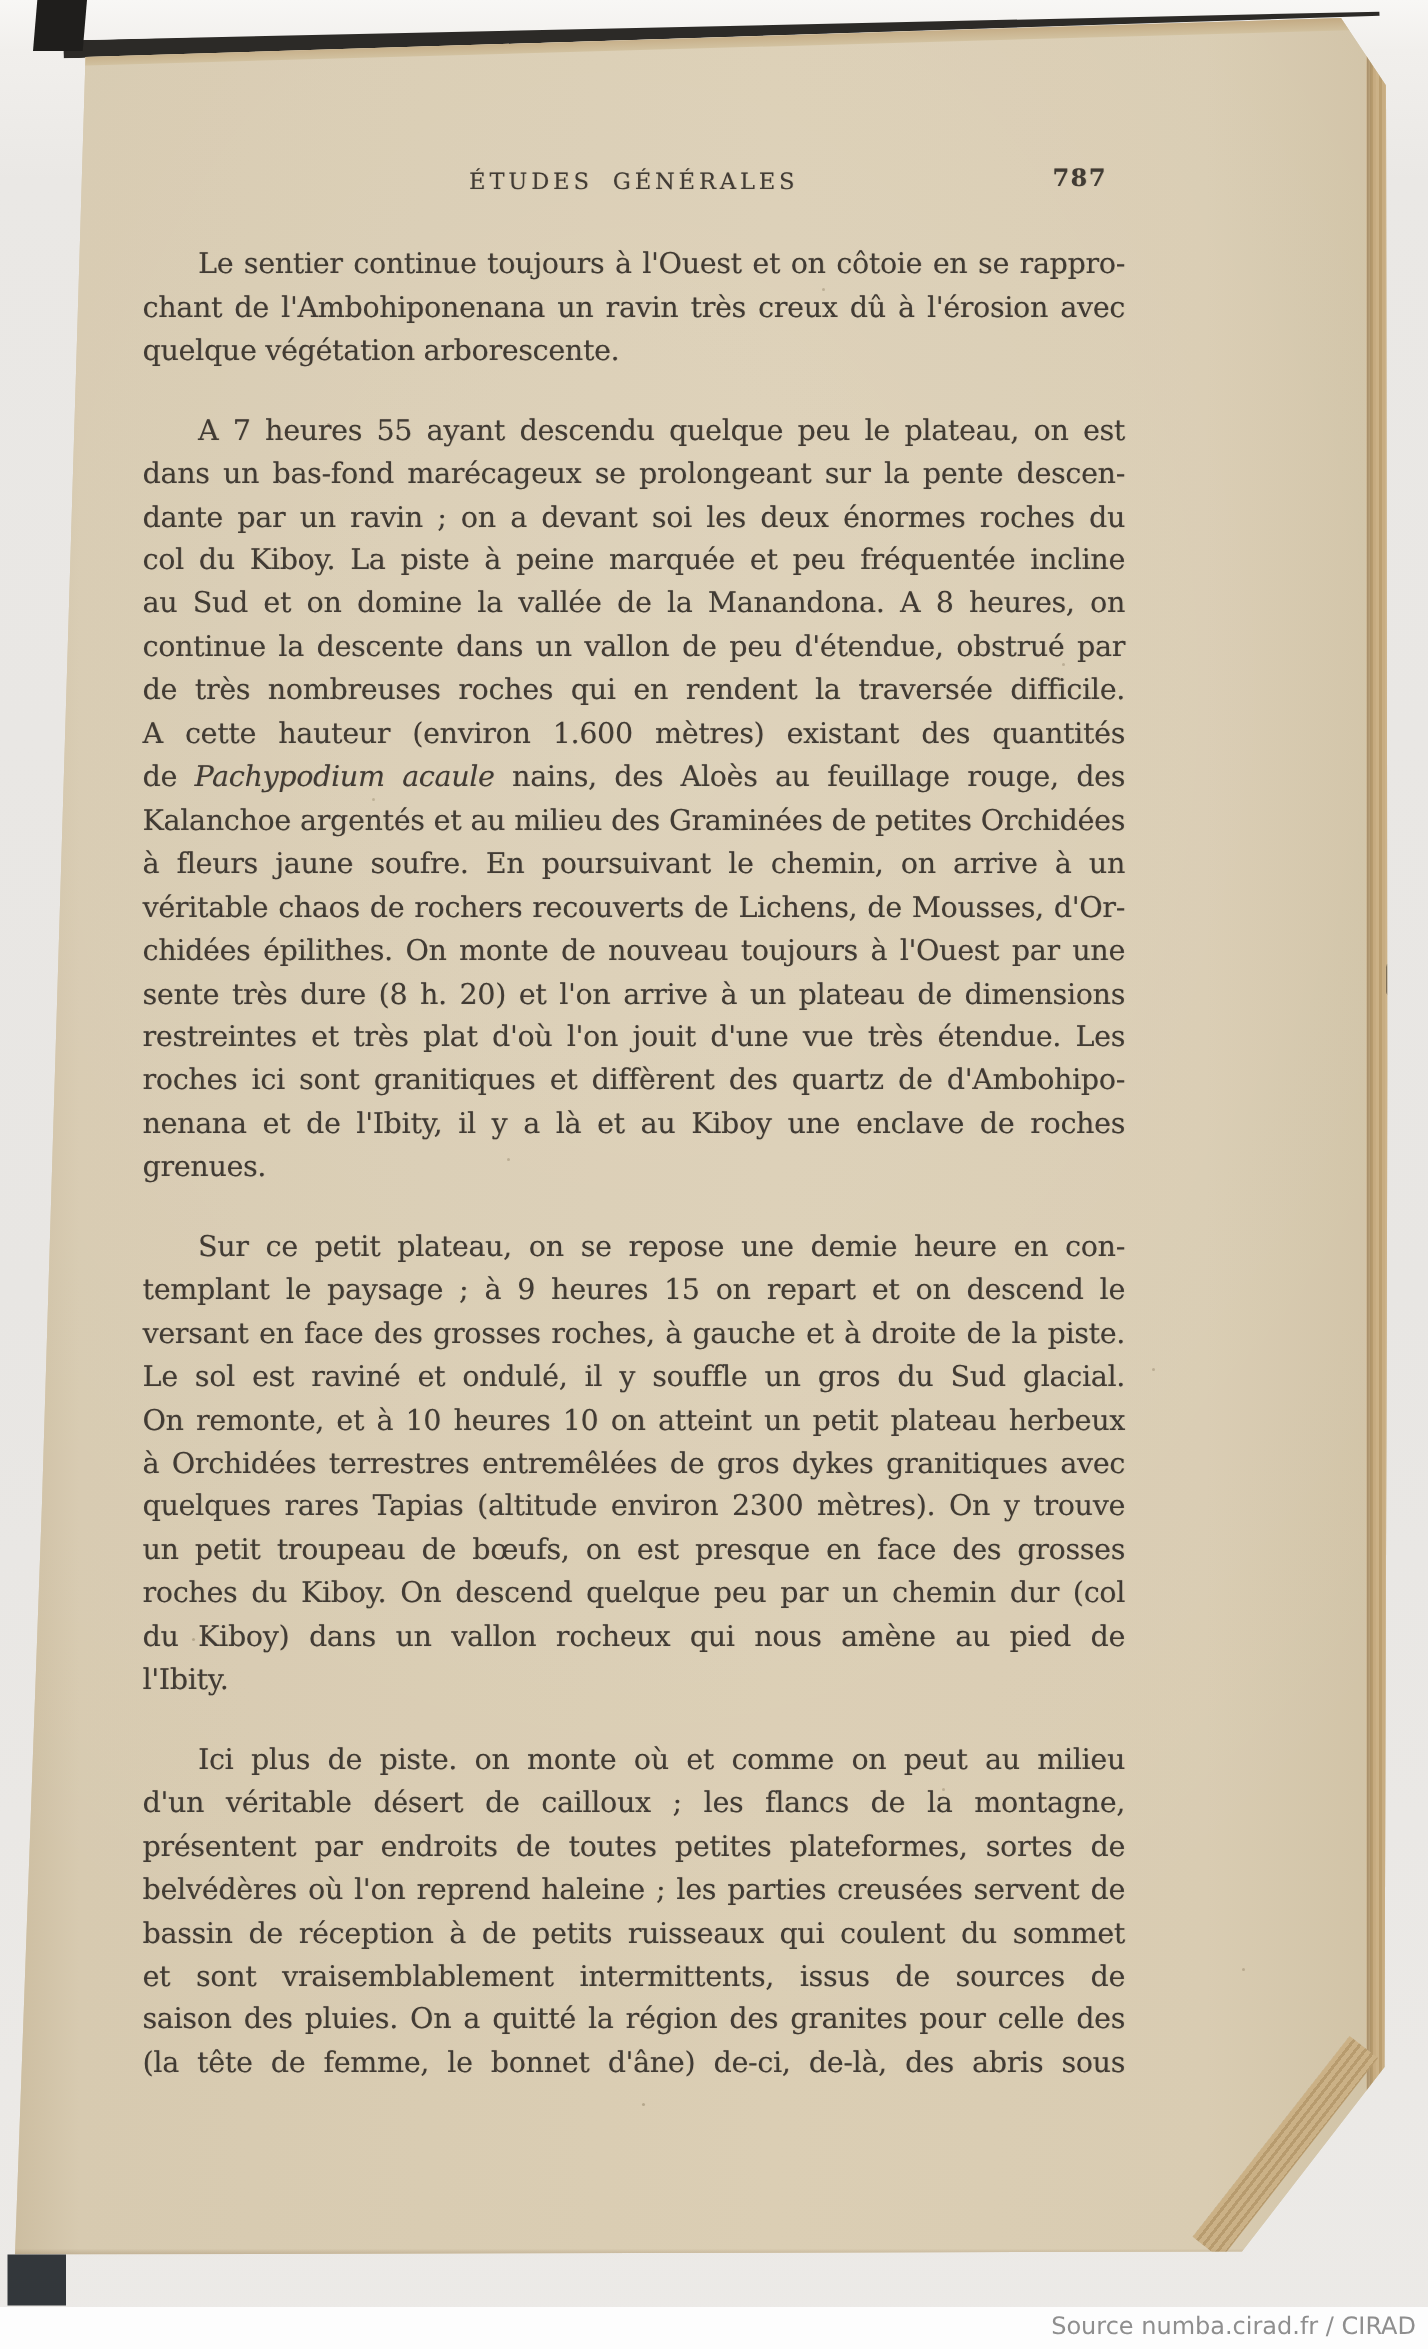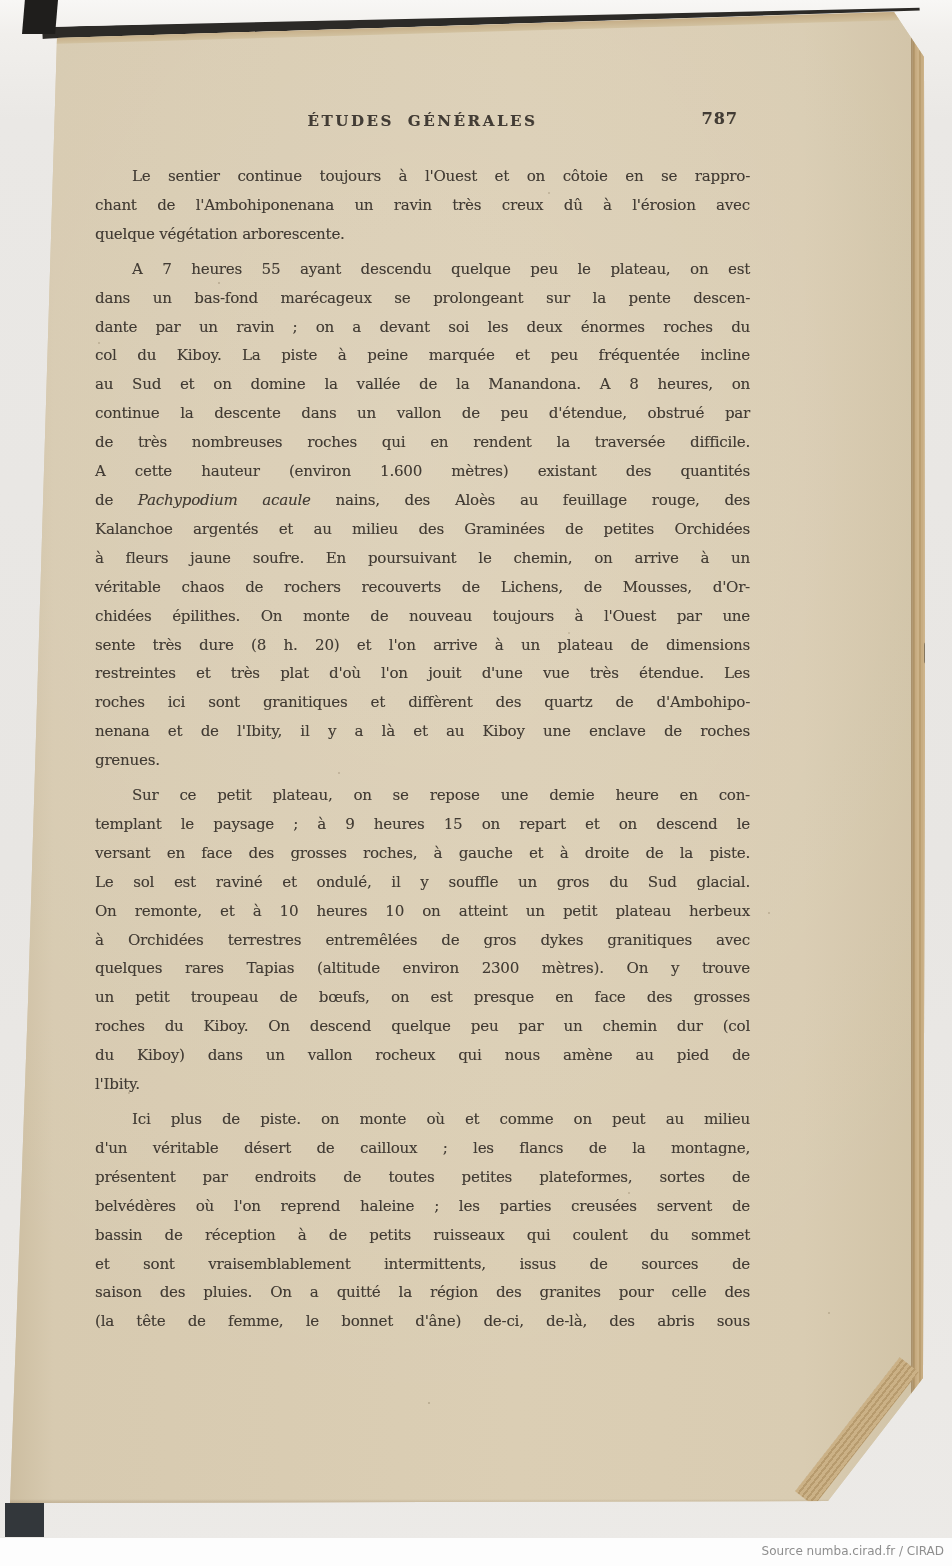--- a/index.html
+++ b/index.html
@@ -51,39 +51,39 @@
     background:rgba(112,96,68,.4);
     box-shadow:210px 270px 0 rgba(112,96,68,.35),540px 180px 0 rgba(112,96,68,.3),
       700px 430px 0 rgba(112,96,68,.3),330px 760px 0 rgba(112,96,68,.3),
       120px 1080px 0 rgba(112,96,68,.35),620px 1180px 0 rgba(112,96,68,.3),
       760px 900px 0 rgba(112,96,68,.3),420px 1390px 0 rgba(112,96,68,.35),
       240px 520px 0 rgba(112,96,68,.28),820px 1300px 0 rgba(112,96,68,.3),
       90px 330px 0 rgba(112,96,68,.3),560px 620px 0 rgba(112,96,68,.25);}
   
   .header-row{position:absolute;left:87px;top:100px;width:655px;height:26px;
     color:#3e3933;}
-  .running-title{display:block;text-align:center;font-weight:bold;font-size:15px;
+  .running-title{display:block;text-align:center;font-weight:normal;font-size:15px;
     letter-spacing:2.6px;word-spacing:6px;color:#423c35;
     text-shadow:.3px .3px .5px rgba(70,60,48,.4);}
   .pagenum{position:absolute;right:12px;top:-3px;font-size:16px;font-weight:bold;
     letter-spacing:1px;color:#423c35;text-shadow:.3px .3px .5px rgba(70,60,48,.4);}
   
   .text-block{position:absolute;left:87px;top:150px;width:655px;
-    font-size:15px;line-height:28.9px;letter-spacing:-0.2px;color:#413b34;
+    font-size:19px;line-height:28.9px;letter-spacing:-0.2px;color:#413b34;
     text-shadow:.25px .25px .45px rgba(70,60,48,.38);}
   .para{margin:0;}
-  .para + .para{margin-top:6px;}
+  .para + .para{margin-top:24px;}
   .line{text-align:justify;text-align-last:justify;white-space:normal;}
   .line.nojust{text-align-last:left;}
   .line.first{text-indent:37px;}
   .line i{font-style:italic;}
   
   .watermark-bar{position:absolute;left:0;top:1538px;width:952px;height:28px;
     background:#fdfdfd;font-family:"DejaVu Sans",sans-serif;}
-  .watermark-text{position:absolute;right:8px;top:0;line-height:26px;font-size:12px;
+  .watermark-text{position:absolute;right:8px;top:0;line-height:26px;font-size:16px;
     color:#8e8e8e;}
 </style>
 </head>
 <body>
 
 <div class="top-shadow"></div>
 
 <div class="page">
   <div class="edge-top"></div>
   <div class="edge-right"></div>

